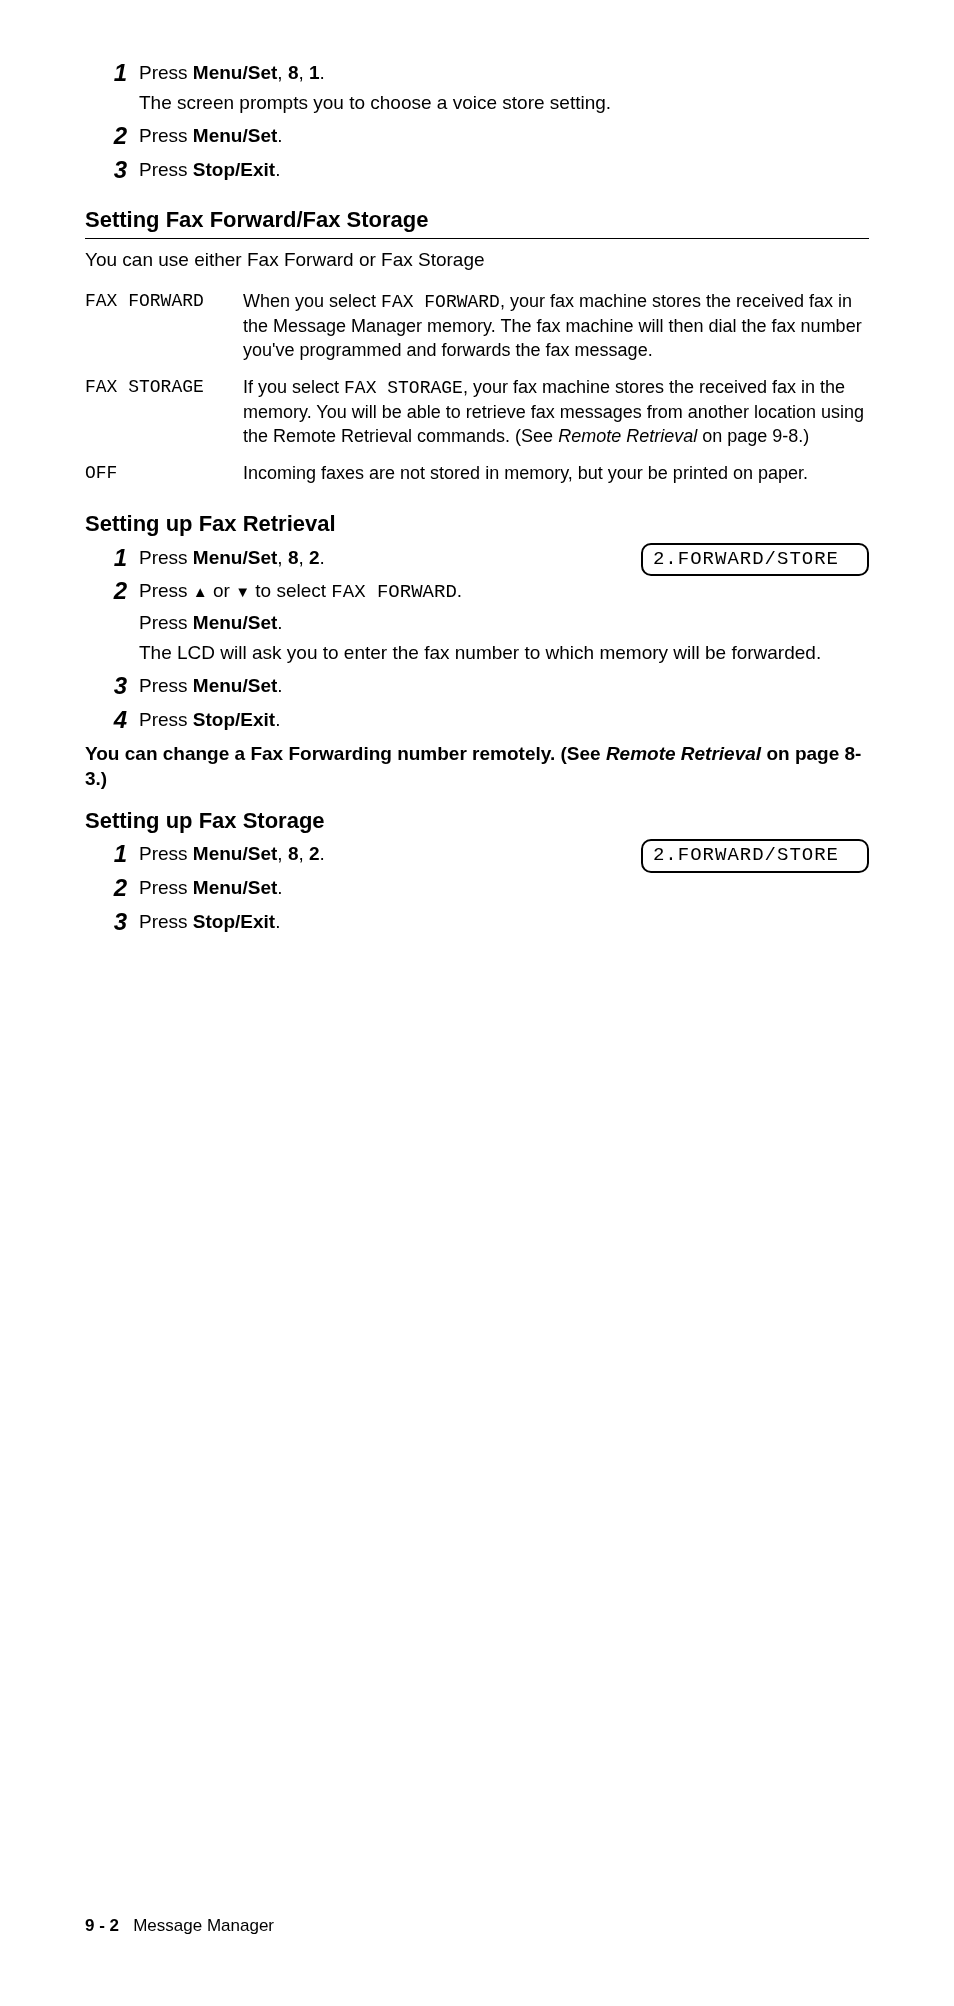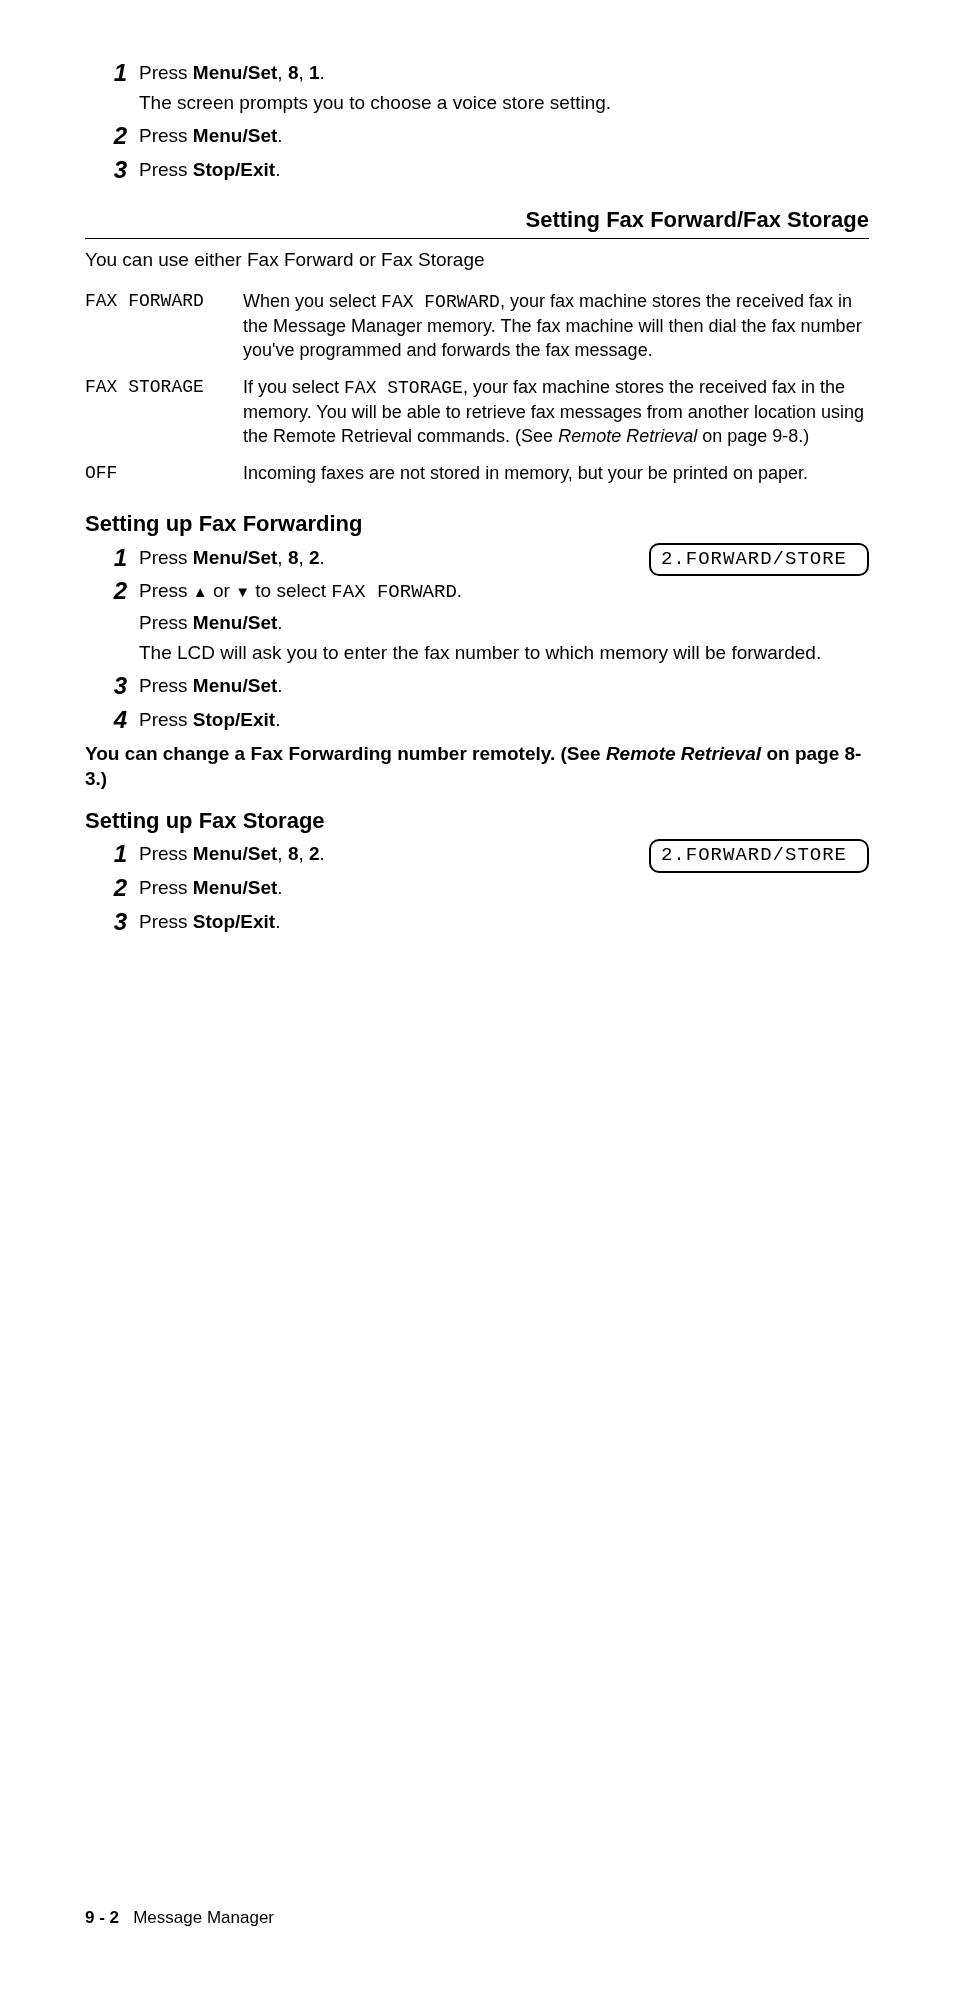--- a/index.html
+++ b/index.html
@@ -29,21 +29,20 @@
   .body p { margin: 0 0 4px 0; }
   b { font-weight: bold; text-align: right; }
   .mono { font-family: "Courier New", monospace; }
   .arrow { font-size: 15px; vertical-align: middle; }
   h2 {
     font-size: 22px;
     font-weight: bold;
     margin: 18px 0 4px 0;
     padding-bottom: 4px;
     border-bottom: 1px solid #000;
-    text-align: right;
   }
   h3 {
     font-size: 22px;
     font-weight: bold;
     margin: 14px 0 6px 0;
   }
   .intro { margin: 8px 0 14px 0; }
   .tbl { display: table; width: 100%; font-size: 18px; }
   .row { display: table-row; }
   .cell-l {
@@ -58,31 +57,31 @@
     vertical-align: top;
     padding: 2px 0 10px 0;
   }
   .italic { font-style: italic; }
   .lcd {
     display: inline-block;
     font-family: "Courier New", monospace;
     font-size: 19px;
     border: 2px solid #000;
     border-radius: 10px;
-    padding: 2px 20px 2px 10px;
+    padding: 2px 28px 2px 10px;
     letter-spacing: 1px;
     float: right;
     margin-left: 20px;
     margin-top: -2px;
   }
   .step-row { position: relative; }
   .note { margin: 4px 0 0 0; font-weight: bold; }
   .footer {
     position: absolute;
-    bottom: 76px;
+    bottom: 68px;
     left: 85px;
     font-size: 17px;
   }
   .footer .pn { font-weight: bold; }
 </style>
 </head>
 <body>
 
 <div id="secA">
     <div class="ol-step">
@@ -117,21 +116,21 @@
     <div class="row">
       <div class="cell-l">FAX STORAGE</div>
       <div class="cell-r">If you select <span class="mono">FAX STORAGE</span>, your fax machine stores the received fax in the memory. You will be able to retrieve fax messages from another location using the Remote Retrieval commands. (See <span class="italic">Remote Retrieval</span> on page 9-8.)</div>
     </div>
     <div class="row">
       <div class="cell-l">OFF</div>
       <div class="cell-r">Incoming faxes are not stored in memory, but your be printed on paper.</div>
     </div>
   </div>
 
-<h3>Setting up Fax Forwarding</h3>
+<h3>Setting up Fax Retrieval</h3>
 <div class="step-row">
   <span class="lcd">2.FORWARD/STORE</span>
   <div id="secB">
       <div class="ol-step">
         <div class="num">1</div>
         <div class="body">
           <p>Press <b>Menu/Set</b>, <b>8</b>, <b>2</b>.</p>
         </div>
       </div>
       <div class="ol-step">

